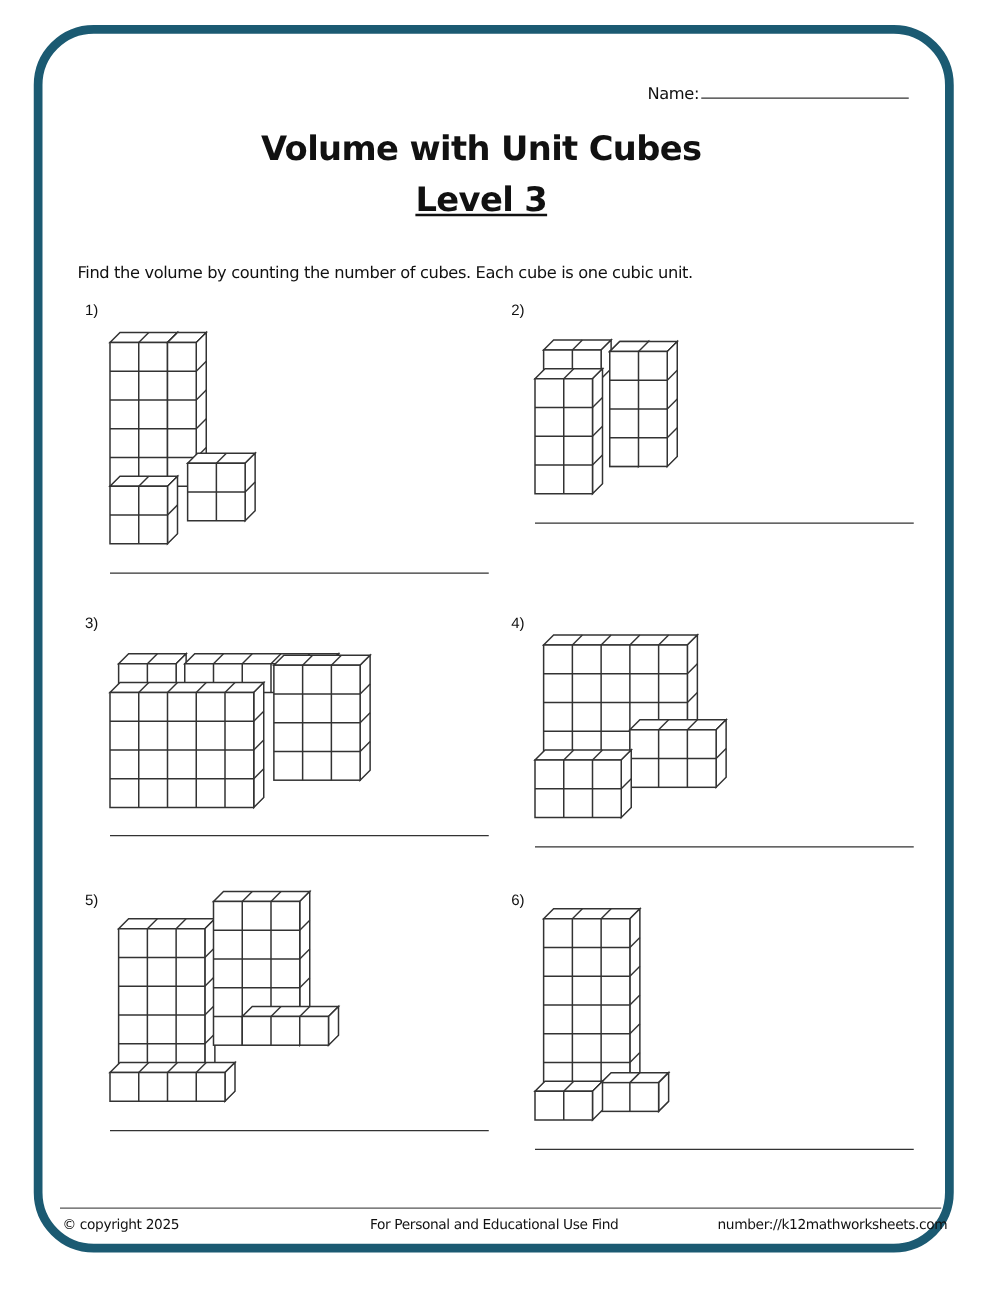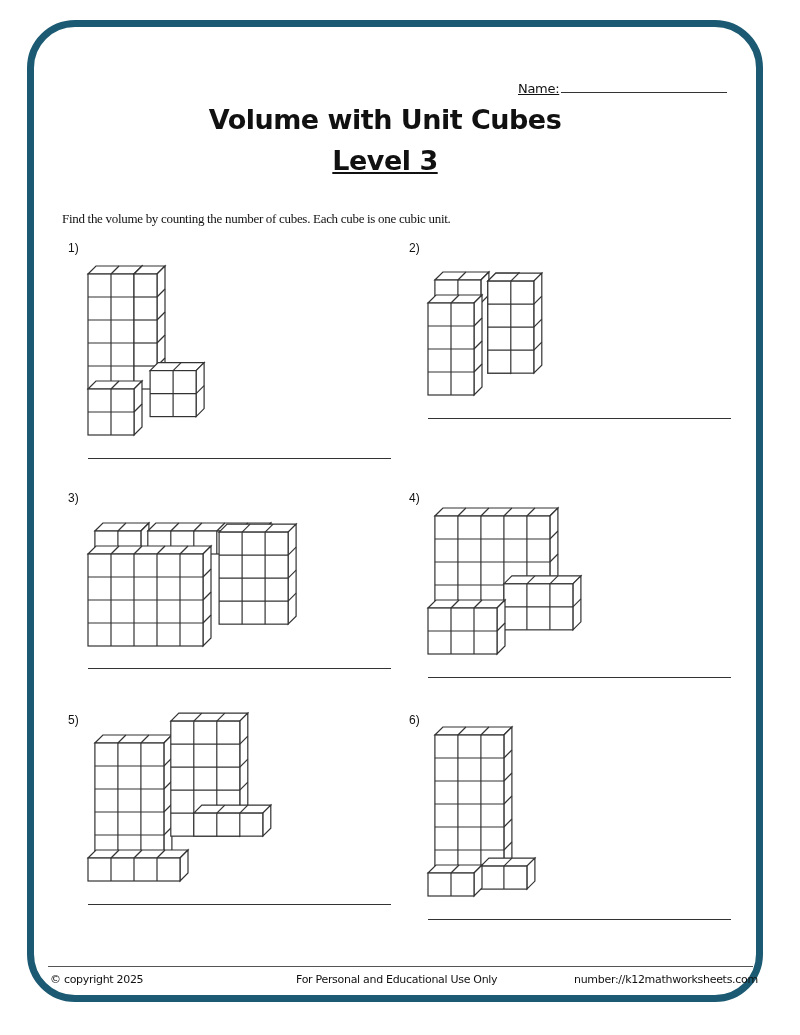--- a/index.html
+++ b/index.html
@@ -1,23 +1,23 @@
 <!DOCTYPE html>
 <html><head>
 <meta charset="utf-8">
 <style>
   html, body { margin: 0; padding: 0; background: #ffffff; }
   body { width: 800px; height: 1035px; position: relative; font-family: "DejaVu Sans", sans-serif; color: #111; overflow: hidden; }
   .frame { position: absolute; left: 27px; top: 20px; width: 736px; height: 982px; border: 7px solid #1b5a72; border-radius: 48px; box-sizing: border-box; }
-  .name-row { position: absolute; left: 518px; top: 80px; font-size: 13px; letter-spacing: -0.3px; text-decoration: underline; }
+  .name-row { position: absolute; left: 518px; top: 66px; font-size: 13px; letter-spacing: -0.3px; }
   .name-line { display: inline-block; width: 166px; border-bottom: 1px solid #333; margin-left: 2px; height: 12px; vertical-align: baseline; }
   .title { position: absolute; left: 0; width: 770px; text-align: center; font-weight: bold; font-size: 27px; letter-spacing: -0.5px; }
   .t1 { top: 104px; }
   .t2 { top: 145px; text-decoration: underline; }
-  .instructions { position: absolute; left: 62px; top: 211px; font-size: 13px; letter-spacing: -0.3px; font-family: Liberation Serif, serif; }
+  .instructions { position: absolute; left: 62px; top: 211px; font-size: 13px; letter-spacing: -0.3px; }
   .prob-num { position: absolute; font-size: 12px; font-family: "Liberation Sans", sans-serif; }
   .answer-line { position: absolute; height: 0; border-top: 1.5px solid #333; width: 303px; }
   .figure { position: absolute; }
   .footer-rule { position: absolute; left: 48px; top: 966px; width: 705px; height: 0; border-top: 1.5px solid #555; }
   .footer-text { position: absolute; top: 973px; font-size: 11px; letter-spacing: -0.3px; }
 </style>
 </head>
 <body>
 
 <div class="frame"></div>
@@ -325,14 +325,14 @@
         <rect x="10" y="217" width="46" height="23"></rect>
         <line x1="33" y1="217" x2="33" y2="240"></line>
         <line x1="33" y1="217" x2="41" y2="209"></line>
       </g>
     </svg>
     <div class="answer-line" style="left: 428px; top: 919px;"></div>
   </div>
 
 <div class="footer-rule"></div>
 <div class="footer-text" style="left:50px">© copyright 2025</div>
-<div class="footer-text" style="left:296px">For Personal and Educational Use Only</div>
+<div class="footer-text" style="left:296px">For Personal and Educational Use Find</div>
 <div class="footer-text" style="left:574px">number://k12mathworksheets.com</div>
 
 </body></html>

